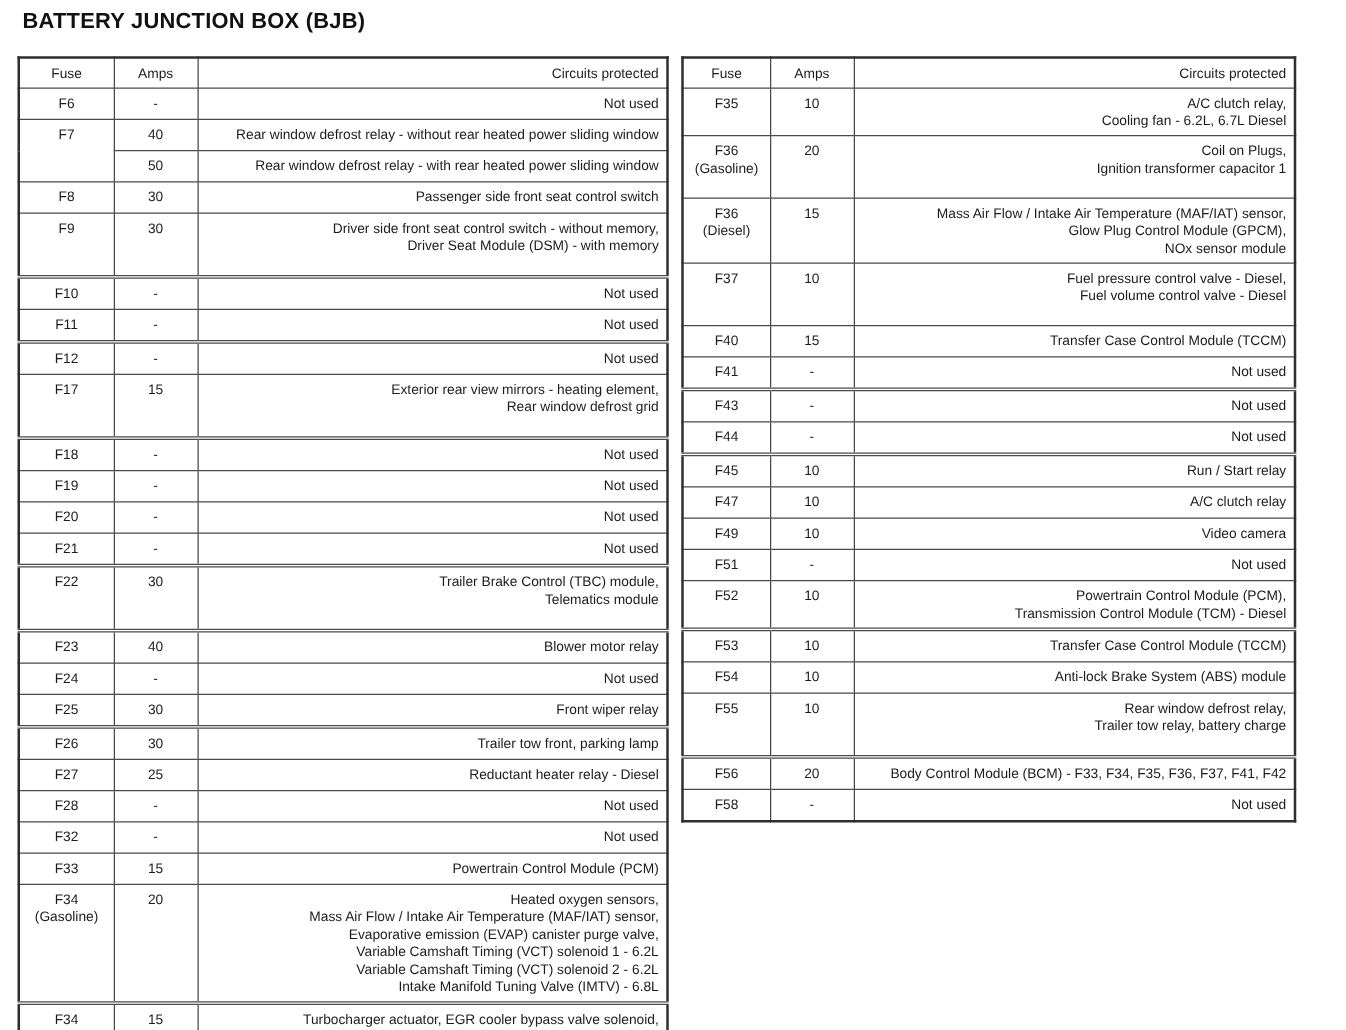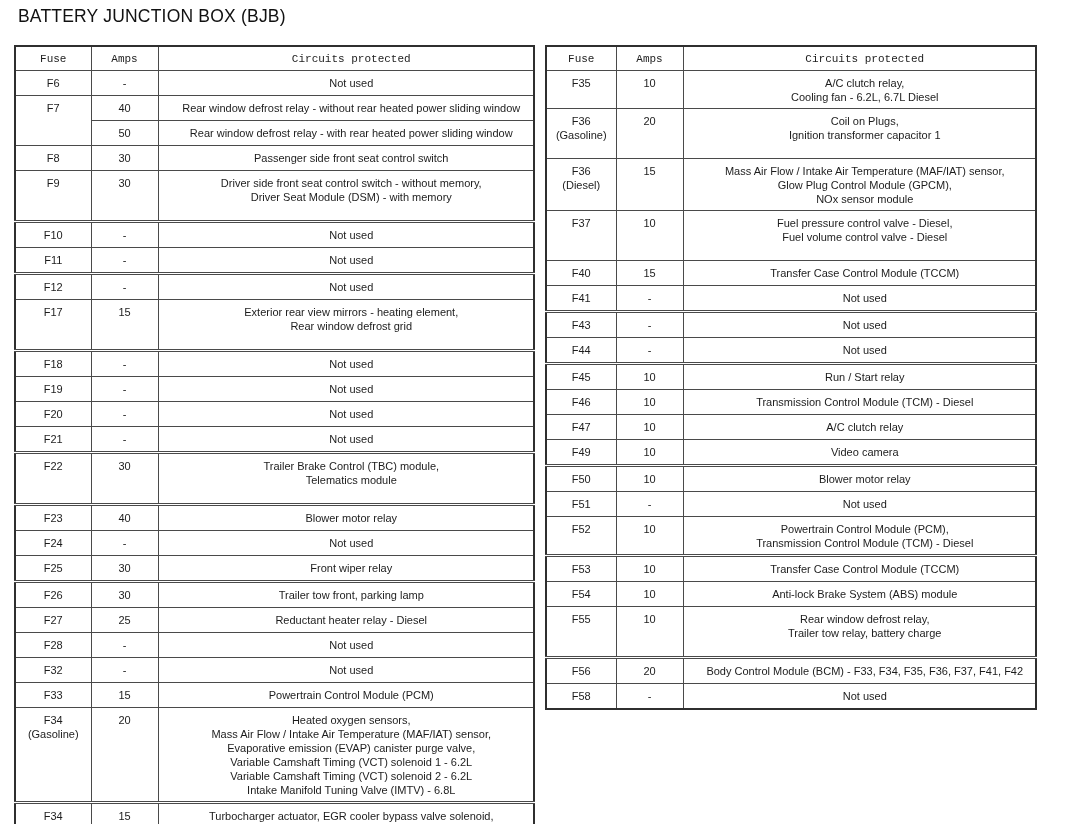--- a/index.html
+++ b/index.html
@@ -5,42 +5,42 @@
   html,body{margin:0;padding:0;}
   body{
     width:1077px;height:824px;position:relative;
     background:#ffffff;
     font-family:"Liberation Sans","DejaVu Sans",sans-serif;
     color:#1a1a1a;
     -webkit-font-smoothing:antialiased;
   }
   .page-title{
     position:absolute;left:18px;top:6px;
-    font-size:17.5px;font-weight:400;letter-spacing:.2px;color:#111;
+    font-size:17.5px;font-weight:700;letter-spacing:.2px;color:#111;
   }
   .fuse-table{
     position:absolute;top:45px;
     border-collapse:collapse;table-layout:fixed;
     background:#fff;
   }
   .fuse-table.left{left:14px;width:521px;}
   .fuse-table.right{left:545px;width:492px;}
   .fuse-table{border:2px solid #2f2f2f;}
   .fuse-table td,.fuse-table th{
     border:1px solid #4a4a4a;
     font-size:11px;line-height:14px;font-weight:400;
     vertical-align:top;
     padding:5px 6px 4px 6px;
     color:#1c1c1c;
     overflow:hidden;
   }
-  .fuse-table thead th{height:13px;font-family:Liberation Mono, monospace;}
+  .fuse-table thead th{height:13px;}
   .fuse-table td.c-fuse,.fuse-table td.c-amps,
   .fuse-table th.c-fuse,.fuse-table th.c-amps{text-align:center;}
-  .fuse-table td.c-circ,.fuse-table th.c-circ{text-align:center;padding-left:17px;}
+  .fuse-table td.c-circ,.fuse-table th.c-circ{text-align:right;padding-left:17px;}
   .fuse-table tbody td{height:15px;}
   .fuse-table tr.thick td{border-top:3px double #4a4a4a;}
   .fuse-table tr.pad td{padding-bottom:16px;}
   .fuse-note{display:block;}
   .circ-line{display:block;}
 </style>
 </head>
 <body>
 
 <div class="page-title">BATTERY JUNCTION BOX (BJB)</div>
@@ -314,45 +314,31 @@
         </td>
       </tr>
       <tr class="thick">
         <td class="c-fuse"><span>F45</span></td>
         <td class="c-amps">10</td>
         <td class="c-circ">
           <span class="circ-line">Run / Start relay</span>
         </td>
       </tr>
       <tr>
-        <td class="c-fuse"><span>F46</span></td>
-        <td class="c-amps">10</td>
-        <td class="c-circ">
-          <span class="circ-line">Transmission Control Module (TCM) - Diesel</span>
-        </td>
-      </tr>
-      <tr>
         <td class="c-fuse"><span>F47</span></td>
         <td class="c-amps">10</td>
         <td class="c-circ">
           <span class="circ-line">A/C clutch relay</span>
         </td>
       </tr>
       <tr>
         <td class="c-fuse"><span>F49</span></td>
         <td class="c-amps">10</td>
         <td class="c-circ">
           <span class="circ-line">Video camera</span>
-        </td>
-      </tr>
-      <tr class="thick">
-        <td class="c-fuse"><span>F50</span></td>
-        <td class="c-amps">10</td>
-        <td class="c-circ">
-          <span class="circ-line">Blower motor relay</span>
         </td>
       </tr>
       <tr>
         <td class="c-fuse"><span>F51</span></td>
         <td class="c-amps">-</td>
         <td class="c-circ">
           <span class="circ-line">Not used</span>
         </td>
       </tr>
       <tr>

